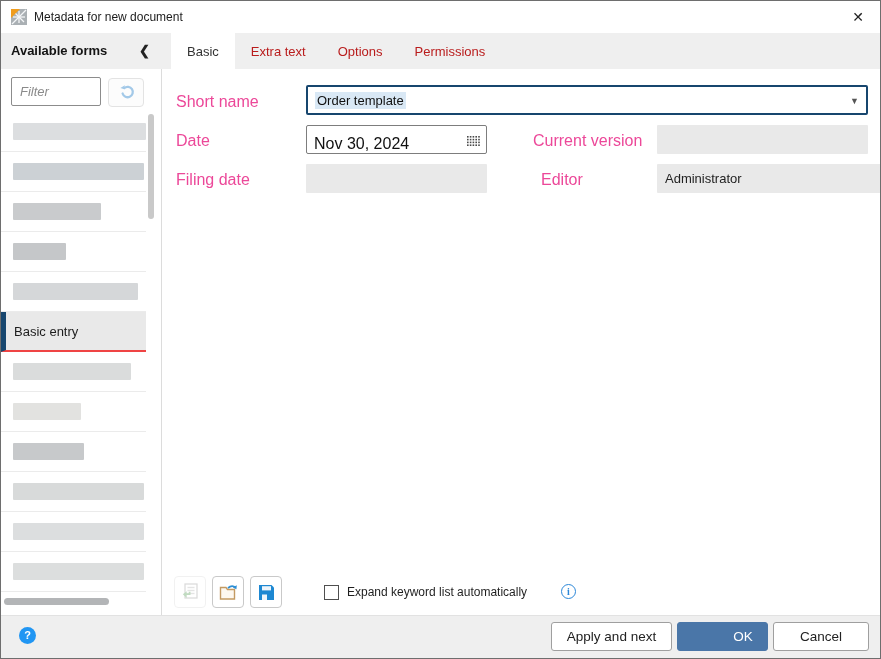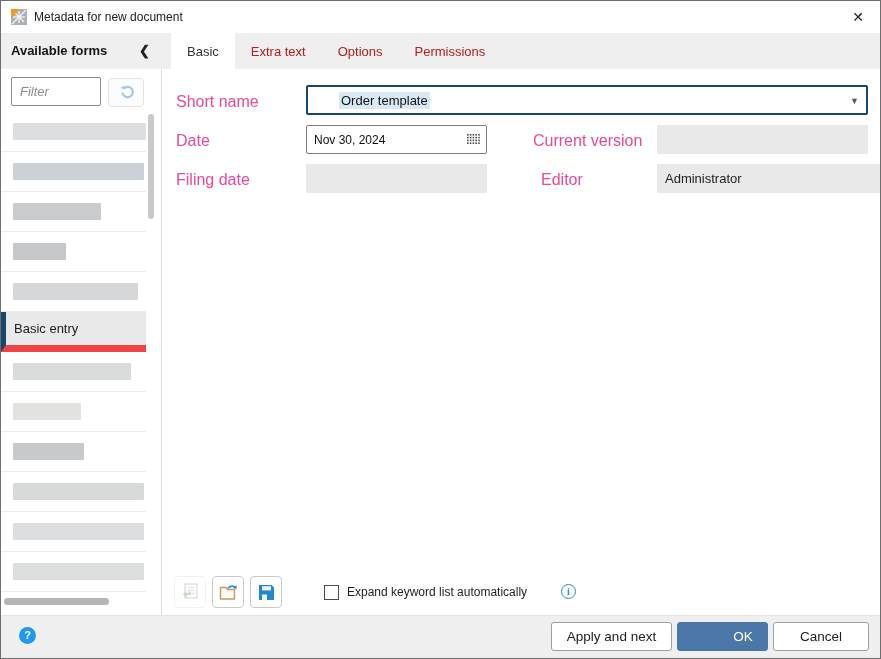--- a/index.html
+++ b/index.html
@@ -31,37 +31,37 @@
                   border:1px solid #8c8c8c; border-radius:2px; padding:4px 8px;
                   font-family:"Liberation Sans", sans-serif; font-size:13px; font-style:italic; color:#333; }
   .filter-input::placeholder { color:#8a8a8a; font-style:italic; }
   .refresh-btn { position:absolute; left:107px; top:9px; width:36px; height:29px;
                  border:1px solid #e3e3e3; border-radius:4px; background:#fcfcfc;
                  display:flex; align-items:center; justify-content:center; }
   .forms-list { position:absolute; left:0; top:43px; width:145px; }
   .list-item { height:40px; border-bottom:1px solid #ebebeb; display:flex; align-items:center; }
   .ph-bar { height:17px; margin-left:12px; border-radius:1px; }
   .list-item.selected { background:#e9e9e9; border-left:5px solid #17466e;
-                        padding-left:8px; border-bottom:7px solid #ef4444;
+                        padding-left:8px; border-bottom:2px solid #ef4444;
                         color:#1d1d1d; font-size:13px; width:145px; }
   .v-thumb { position:absolute; left:147px; top:45px; width:6px; height:105px;
              background:#c9c9c9; border-radius:3px; }
   .h-thumb { position:absolute; left:3px; top:529px; width:105px; height:7px;
              background:#b3b5b7; border-radius:4px; }
   
   .main { position:absolute; left:162px; top:68px; right:0; bottom:43px; background:#fff; }
   .fld-label { position:absolute; font-size:16px; color:#ec4899; }
   .combo { position:absolute; left:143px; top:16px; width:562px; height:30px;
            border:2px solid #17466e; border-radius:2px; background:#fff;
            display:flex; align-items:center; padding:0 20px 0 7px; }
-  .combo .sel-text { background:#d9e8f5; padding:1px 2px; font-size:13px; color:#111;margin-left:24px; }
+  .combo .sel-text { background:#d9e8f5; padding:1px 2px; font-size:13px; color:#111; }
   .combo-arrow { position:absolute; right:7px; top:9px; font-size:9px; color:#555; }
   .date-input { position:absolute; left:143px; top:56px; width:181px; height:29px;
                 border:1px solid #7d7d7d; border-radius:2px; background:#fff;
-                display:flex; align-items:center; padding:0 7px; font-size:12px; color:#111; }
+                display:flex; align-items:flex-end; padding:0 7px; font-size:16px; color:#111; }
   .cal-icon { position:absolute; right:6px; top:8px; }
   .dis-field { position:absolute; background:#e9e9e9; height:29px; border-radius:1px;
                display:flex; align-items:center; padding:0 8px; font-size:13px; color:#222; }
   
   .tool-btn { position:absolute; top:507px; width:32px; height:32px; background:#fff;
               border:1px solid #c9c9c9; border-radius:4px;
               display:flex; align-items:center; justify-content:center; }
   .tool-btn.disabled { border-color:#e7e7e7; opacity:.55; }
   .chk-box { position:absolute; left:161px; top:516px; width:15px; height:15px;
              border:1px solid #4f4f4f; background:#fff; }

